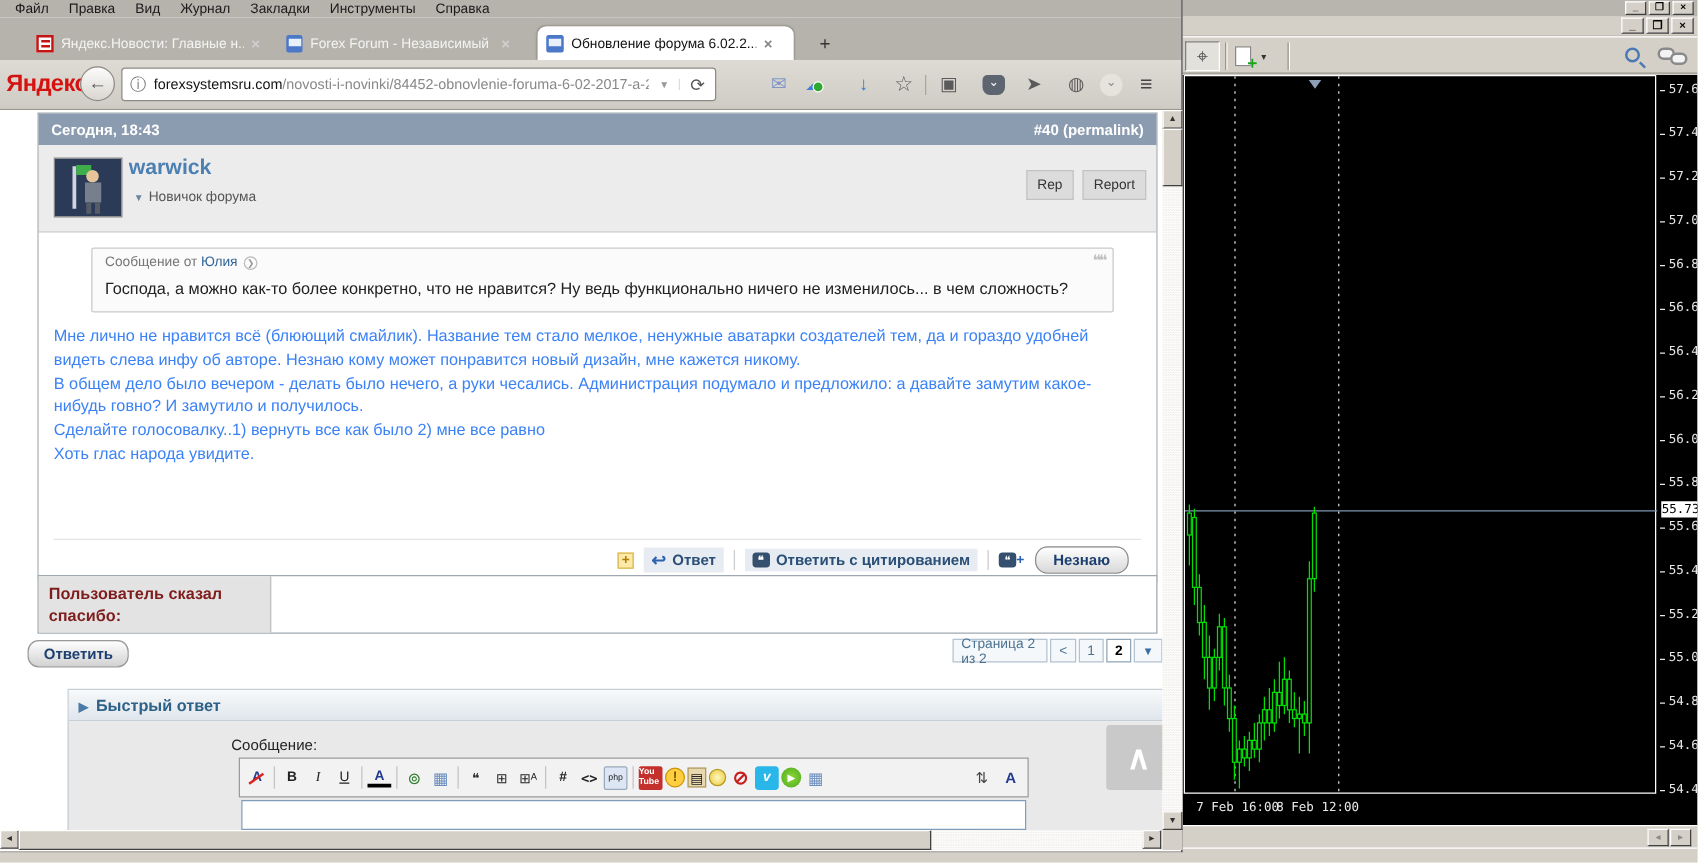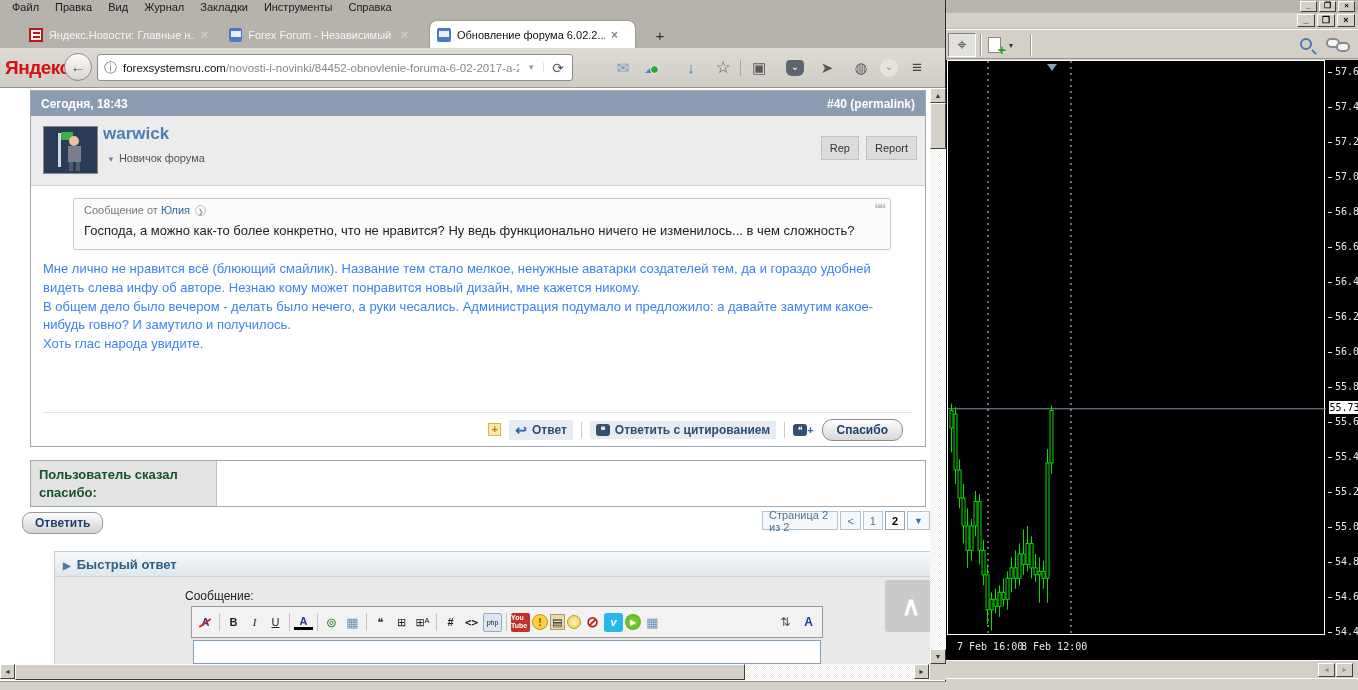--- a/index.html
+++ b/index.html
@@ -94,21 +94,21 @@
   .post-line { font-size:13px; color:#3b82f6; line-height:1.45; }
   #post-spacer { height:58px; }
   #actions-row { height:34px; display:flex; align-items:center; justify-content:flex-end; gap:8px; padding-right:10px; border-top:1px solid #e3e3e3; }
   .act-chip { display:flex; align-items:center; gap:5px; background:#e7ecf3; padding:2px 6px; font-size:12px; font-weight:bold; color:#2a4e75; }
   .mq-plus { width:13px; height:13px; background:#ffe9a8; border:1px solid #d8b44a; color:#b07d00; font-size:11px; line-height:11px; text-align:center; font-weight:bold; }
   .reply-arrow { color:#2a62b0; font-size:14px; font-weight:bold; }
   .bub { display:inline-block; width:14px; height:12px; background:#34506e; border-radius:3px; color:#fff; font-size:9px; line-height:12px; text-align:center; }
   .act-sep { width:1px; height:16px; background:#ccc; }
   #thanks-btn { height:22px; padding:0 14px; border:1px solid #8a8a8a; border-radius:10px; background:linear-gradient(#fefefe,#d8d8d8); font-size:12px; font-weight:bold; color:#1c3f70; }
   #thanksbox { position:absolute; left:30px; top:372px; width:896px; height:47px; border:1px solid #9fa8b0; display:flex; background:#fff; }
-  #thanks-label { width:186px; background:#e3e3e3; border-right:1px solid #c0c0c0; font-size:13px; font-weight:bold; color:#14532d; padding:5px 8px; line-height:1.4; }
+  #thanks-label { width:186px; background:#e3e3e3; border-right:1px solid #c0c0c0; font-size:13px; font-weight:bold; color:#7f1d1d; padding:5px 8px; line-height:1.4; }
   #thanks-users { padding:6px 12px; font-size:12px; color:#333; }
   #thanks-user-link { color:#2c6690; text-decoration:underline; }
   #reply-btn { position:absolute; left:22px; top:424px; height:22px; padding:0 12px; border:1px solid #9a9a9a; border-radius:9px; background:linear-gradient(#fefefe,#d2d2d2); font-size:12px; font-weight:bold; color:#1c3f70; }
   #pagination { position:absolute; left:762px; top:423px; display:flex; gap:2px; align-items:center; }
   .pg-box { height:19px; border:1px solid #b4c3d0; background:#f5f8fa; font-size:11px; color:#4c7292; display:flex; align-items:center; padding:0 6px; }
   .pg-box.cur { background:#fff; color:#000; font-weight:bold; border-color:#8ea6b8; }
   .pg-box.dd { color:#3a6ea5; font-size:9px; }
 
   
   #qr-panel { position:absolute; left:22px; top:463px; width:904px;margin-left:32px; }
@@ -364,39 +364,40 @@
           <div id="quotebox">
             <div id="quote-head">
               <span>Сообщение от </span><span id="quote-author">Юлия</span>
               <span class="author-more">❯</span>
               <span class="qmark">❝❝</span>
             </div>
             <div id="quote-text">Господа, а можно как-то более конкретно, что не нравится? Ну ведь функционально ничего не изменилось... в чем сложность?</div>
           </div>
           <div class="post-line">Мне лично не нравится всё (блюющий смайлик). Название тем стало мелкое, ненужные аватарки создателей тем, да и гораздо удобней видеть слева инфу об авторе. Незнаю кому может понравится новый дизайн, мне кажется никому.</div>
           <div class="post-line">В общем дело было вечером - делать было нечего, а руки чесались. Администрация подумало и предложило: а давайте замутим какое-нибудь говно? И замутило и получилось.</div>
+          <div class="post-line">Сделайте голосовалку..1) вернуть все как было 2) мне все равно</div>
           <div class="post-line">Хоть глас народа увидите.</div>
           <div id="post-spacer"></div>
           <div id="actions-row">
             <span class="mq-plus">+</span>
             <span class="act-chip">
               <span class="reply-arrow">↩</span>
               <span>Ответ</span>
             </span>
             <span class="act-sep"></span>
             <span class="act-chip">
               <span class="bub">❝</span>
               <span>Ответить с цитированием</span>
             </span>
             <span class="act-sep"></span>
             <span style="display:flex;align-items:flex-end;">
               <span class="bub">❝</span>
               <span style="color:#2a62b0;font-weight:bold;font-size:11px;">+</span>
             </span>
-            <button id="thanks-btn">Спасибо</button>
+            <button id="thanks-btn">Незнаю</button>
           </div>
         </div>
       </div>
 
       <div id="thanksbox">
         <div id="thanks-label">Пользователь сказал спасибо:</div>
       </div>
 
       <button id="reply-btn">Ответить</button>
 

